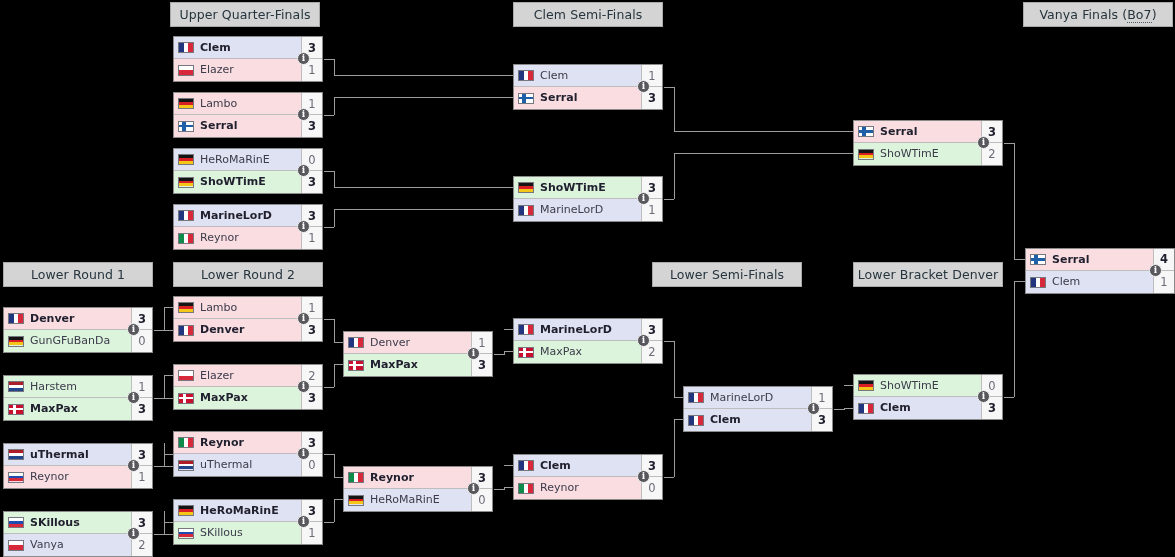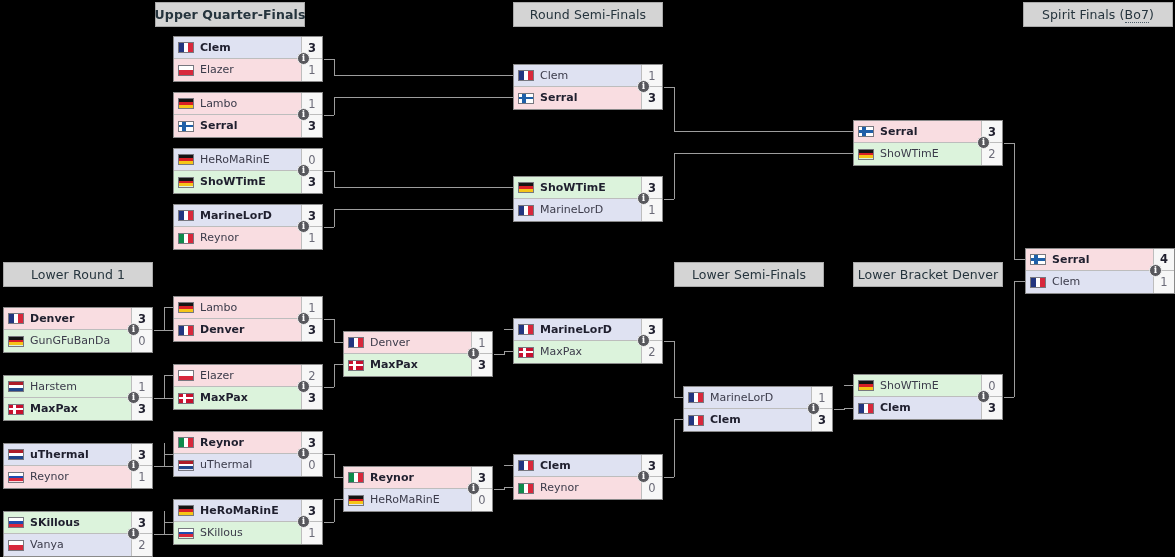--- a/index.html
+++ b/index.html
@@ -128,35 +128,38 @@
     position: absolute;
     background: #9d9d9d;
   }
   .line.h { height: 1px; }
   .line.v { width: 1px; }
 </style>
 </head>
 <body>
 
 <div id="stage">
-    <div class="round-header" style="left: 155px; top: 2px; font-weight: bold;">
+    <div class="round-header" style="left: 170px; top: 2px;">
       <span>Upper Quarter-Finals</span>
     </div>
     <div class="round-header" style="left: 513px; top: 2px;">
-      <span>Round Semi-Finals</span>
+      <span>Clem Semi-Finals</span>
     </div>
     <div class="round-header" style="left: 1023px; top: 2px;">
-      <span>Spirit Finals (</span>
+      <span>Vanya Finals (</span>
       <span class="abbr">Bo7</span>
       <span>)</span>
     </div>
     <div class="round-header" style="left: 3px; top: 262px;">
       <span>Lower Round 1</span>
     </div>
-    <div class="round-header" style="left: 674px; top: 262px; text-align: center;">
+    <div class="round-header" style="left: 173px; top: 262px;">
+      <span>Lower Round 2</span>
+    </div>
+    <div class="round-header" style="left: 652px; top: 262px; text-align: center;">
       <span>Lower Semi-Finals</span>
     </div>
     <div class="round-header" style="left: 853px; top: 262px;">
       <span>Lower Bracket Denver</span>
     </div>
     <div class="match" style="left: 173px; top: 36px;">
       <div class="team top r-terran winner">
         <span class="flag" title="Clem">
           <i style="background: rgb(34, 53, 127); left: 0%; width: 33.4%; top: 0px; height: 100%;"></i>
           <i style="background: rgb(255, 255, 255); left: 33.4%; width: 33.2%; top: 0px; height: 100%;"></i>

